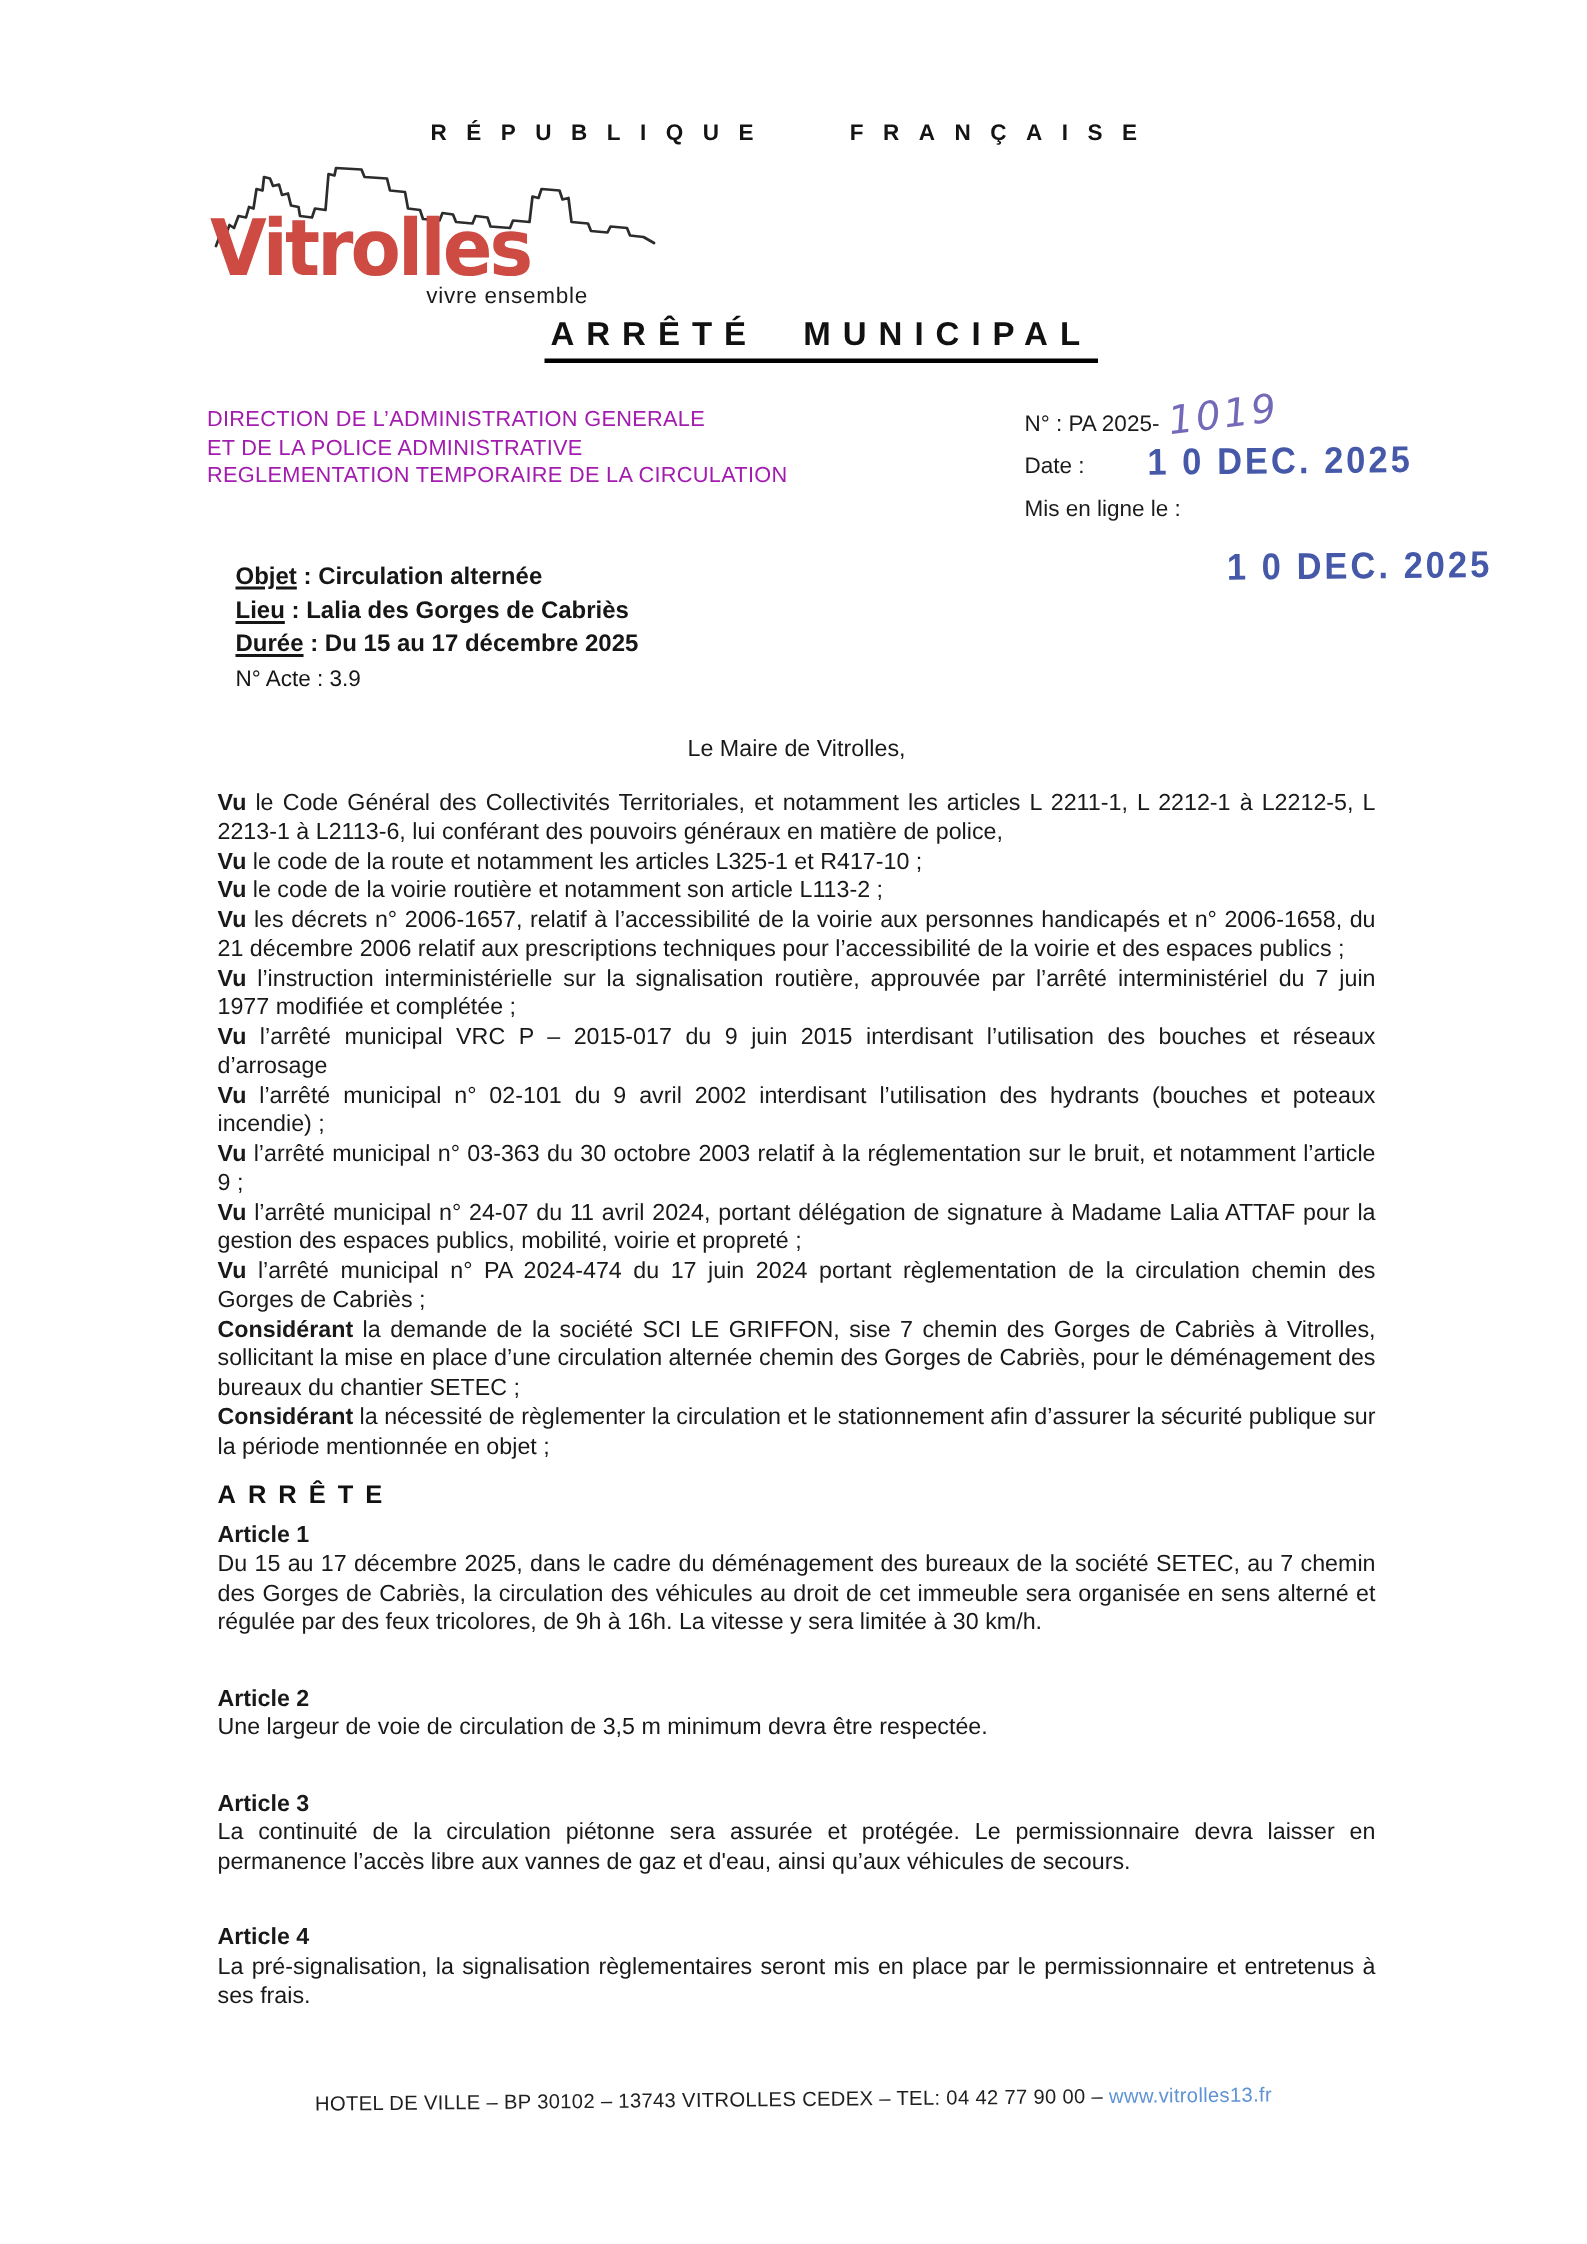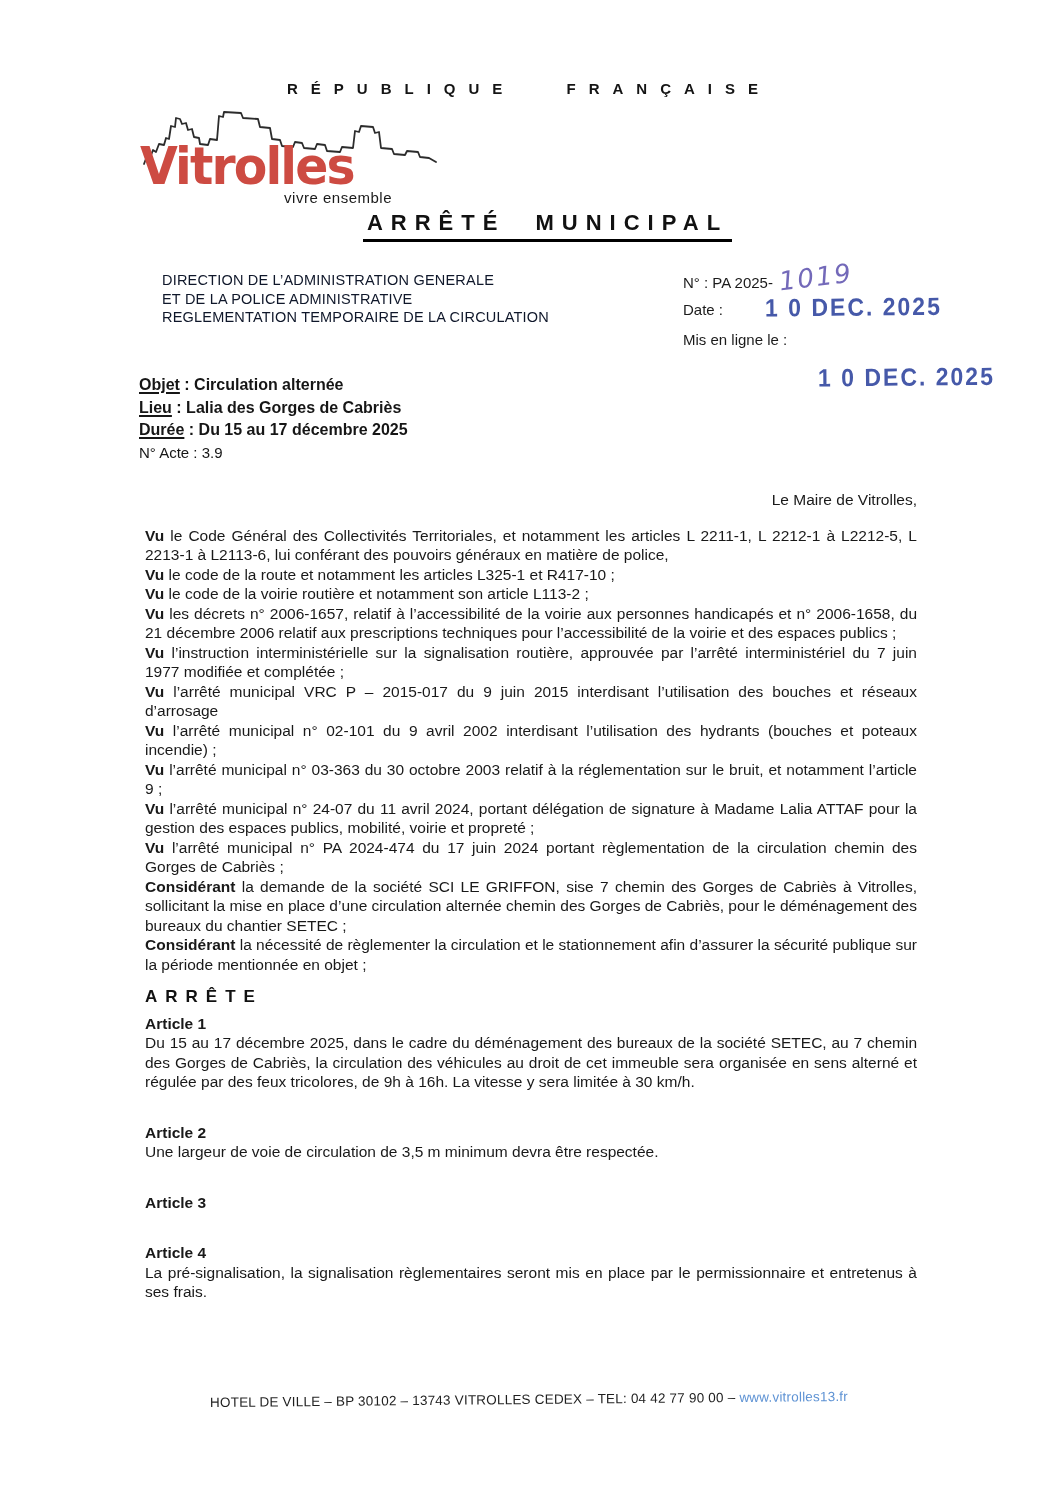--- a/index.html
+++ b/index.html
@@ -40,22 +40,22 @@
   .doc-title{position:absolute;top:210px;left:0;right:0;text-align:center;padding-left:37px;}
   .doc-title span{
     display:inline-block;
     font-size:22px;font-weight:bold;color:#111;
     letter-spacing:8px;word-spacing:16px;
     border-bottom:3px solid #000;
     padding:0 4px 3px 4px;
   }
   
   .issuer{
-    position:absolute;top:271px;left:162px;
-    font-size:14.5px;line-height:18.5px;letter-spacing:0.2px;color:#0f172a;
+    position:absolute;top:271px;left:138px;
+    font-size:14.5px;line-height:18.5px;letter-spacing:0.2px;color:#a21caf;
   }
   .reference{position:absolute;top:266px;left:683px;font-size:15px;color:#1b1b1b;width:370px;}
   .ref-line{white-space:nowrap;}
   .handwritten{
     display:inline-block;
     margin-left:6px;
     font-family:"DejaVu Sans", sans-serif;
     font-style:italic;
     font-size:26px;line-height:1;
     letter-spacing:2px;
@@ -68,31 +68,31 @@
     letter-spacing:2px;
     transform:scaleY(1.08) rotate(-0.5deg);
     white-space:nowrap;
   }
   .ref-date{margin-top:4px;}
   .ref-date .stamp{margin-left:42px;}
   .ref-online{margin-top:12px;}
   .stamp-online{margin:18px 0 0 135px;}
   
   .subject{
-    position:absolute;top:374px;left:139px;
+    position:absolute;top:374px;left:157px;
     font-size:16px;font-weight:bold;line-height:22.5px;color:#161616;
   }
   .subject .lbl{text-decoration:underline;text-underline-offset:2px;text-decoration-thickness:2px;}
   .subject .acte{font-weight:normal;font-size:15px;}
   
   .body{
     position:absolute;top:490px;left:145px;width:772px;
     font-size:15.5px;line-height:19.5px;text-align:justify;color:#191919;
   }
-  .salutation{margin:0;text-align:right;}
+  .salutation{margin:0;text-align:center;}
   #preamble{margin-top:16px;}
   #preamble p{margin:0;}
   .decree-heading{
     margin-top:13px;
     text-align:left;font-weight:bold;font-size:17px;letter-spacing:8px;color:#111;
   }
   #articles p{margin:0;}
   #articles .article-title{font-weight:bold;margin-top:31px;text-align:left;}
   #articles .article-title:first-child{margin-top:7px;}
   
@@ -163,20 +163,21 @@
         <p><b>Considérant</b> la demande de la société SCI LE GRIFFON, sise 7 chemin des Gorges de Cabriès à Vitrolles, sollicitant la mise en place d’une circulation alternée chemin des Gorges de Cabriès, pour le déménagement des bureaux du chantier SETEC ;</p>
         <p><b>Considérant</b> la nécessité de règlementer la circulation et le stationnement afin d’assurer la sécurité publique sur la période mentionnée en objet ;</p>
       </div>
     <div class="decree-heading">ARRÊTE</div>
     <div id="articles">
         <p class="article-title">Article 1</p>
         <p>Du 15 au 17 décembre 2025, dans le cadre du déménagement des bureaux de la société SETEC, au 7 chemin des Gorges de Cabriès, la circulation des véhicules au droit de cet immeuble sera organisée en sens alterné et régulée par des feux tricolores, de 9h à 16h. La vitesse y sera limitée à 30 km/h.</p>
         <p class="article-title">Article 2</p>
         <p>Une largeur de voie de circulation de 3,5 m minimum devra être respectée.</p>
         <p class="article-title">Article 3</p>
+        <p>La continuité de la circulation piétonne sera assurée et protégée. Le permissionnaire devra laisser en permanence l’accès libre aux vannes de gaz et d'eau, ainsi qu’aux véhicules de secours.</p>
         <p class="article-title">Article 4</p>
         <p>La pré-signalisation, la signalisation règlementaires seront mis en place par le permissionnaire et entretenus à ses frais.</p>
       </div>
   </div>
 
   <div class="footer">
     <span>HOTEL DE VILLE – BP 30102 – 13743 VITROLLES CEDEX – TEL: 04 42 77 90 00 – </span><a class="footer-link" style="color: rgb(95, 147, 212);">www.vitrolles13.fr</a>
   </div>
 
 </div>

